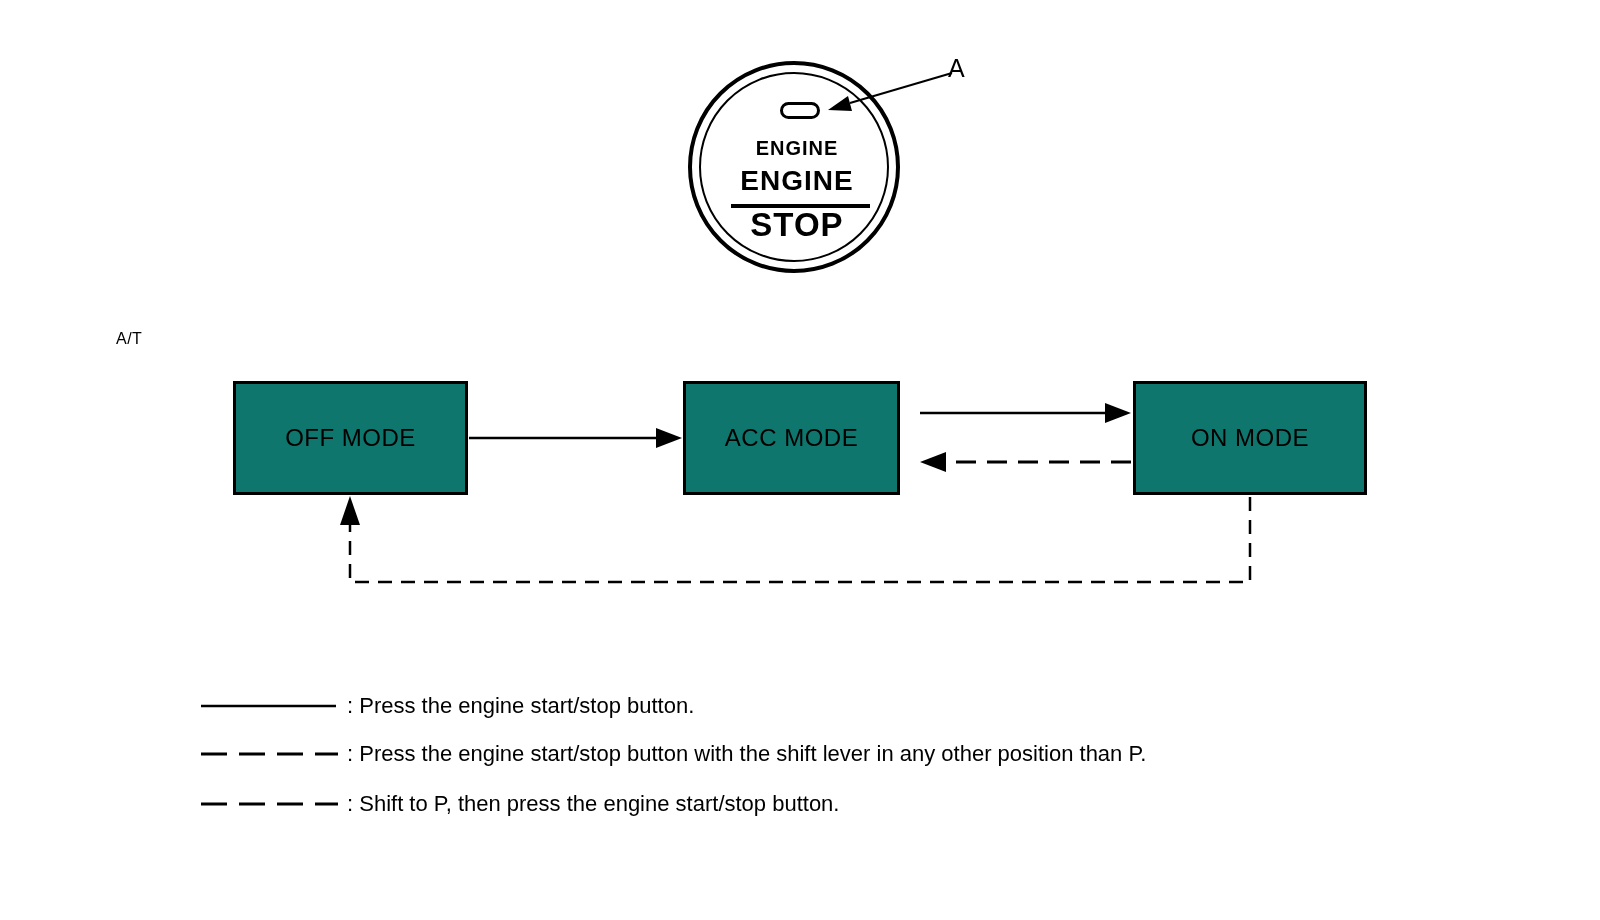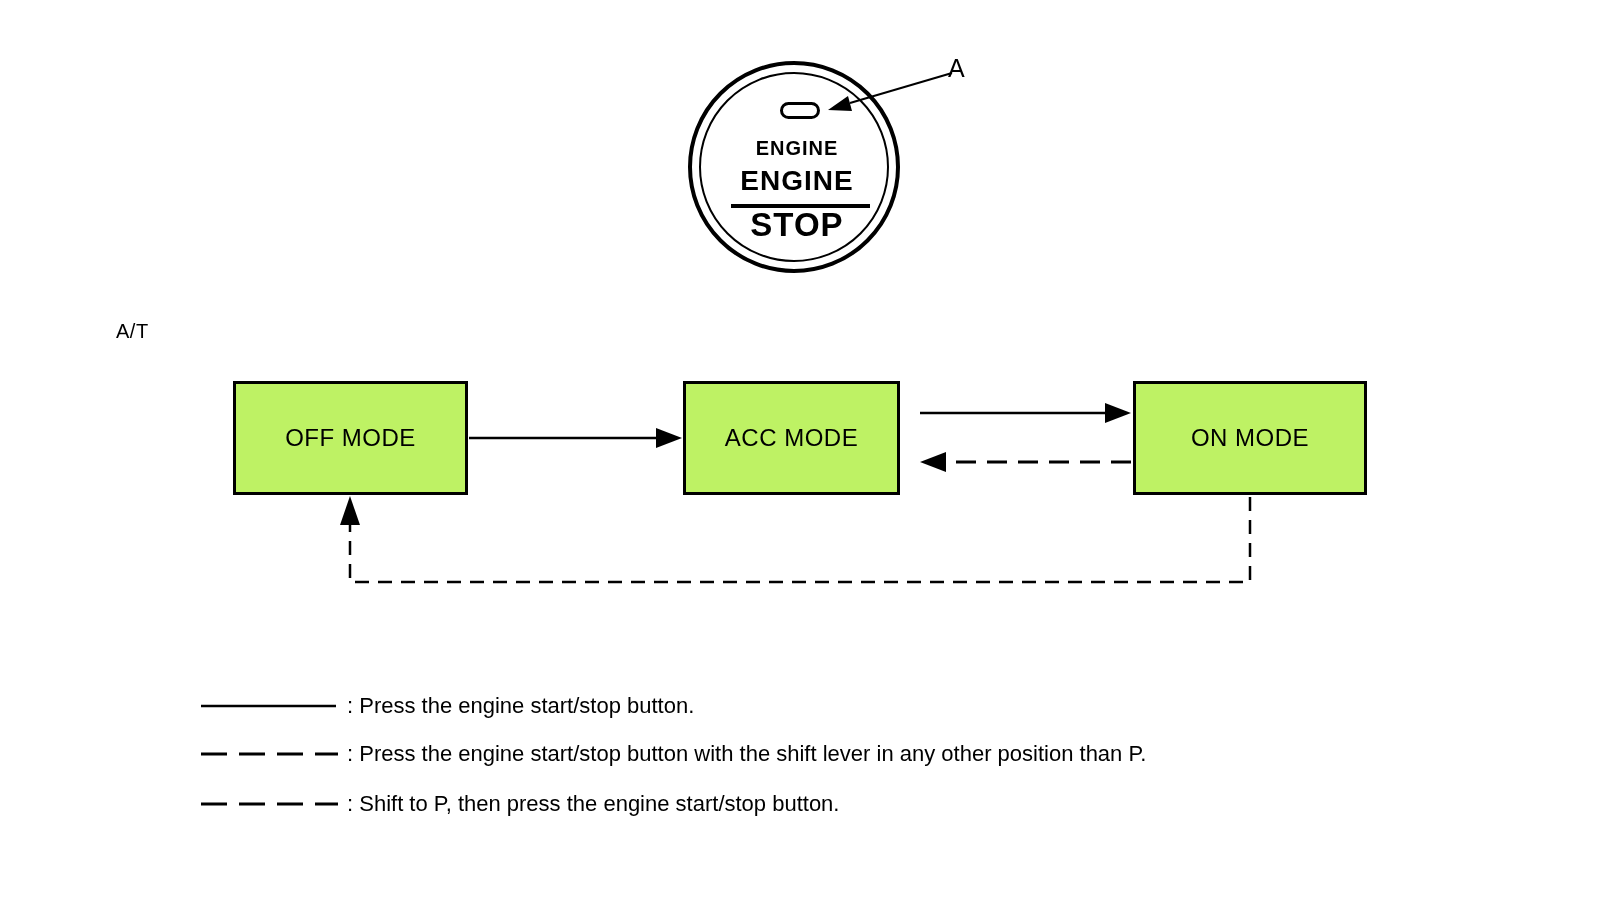--- a/index.html
+++ b/index.html
@@ -64,39 +64,39 @@
     background: #000;
   }
   .callout-label {
     left: 948px; top: 53px;
     width: 40px; height: 30px;
     font-size: 25px;
     display: flex; align-items: center;
   }
   
   .section-label {
-    left: 116px; top: 316px;
+    left: 116px; top: 324px;
     height: 30px;
-    font-size: 20px;
+    font-size: 16px;
     display: flex; align-items: center;
     letter-spacing: 0.5px;
   }
   
   .mode-box {
     top: 381px;
     height: 114px;
     border: 3px solid #000;
     box-sizing: border-box;
     display: flex;
     align-items: center;
     justify-content: center;
     font-size: 24px;
     letter-spacing: 0.5px;
     white-space: nowrap;
-    background: #bef264;
+    background: #0f766e;
   }
   .mode-off { left: 233px; width: 235px; }
   .mode-acc { left: 683px; width: 217px; }
   .mode-on  { left: 1133px; width: 234px; }
   
   .legend-label {
     left: 347px;
     height: 30px;
     font-size: 22px;
     display: flex; align-items: center;

